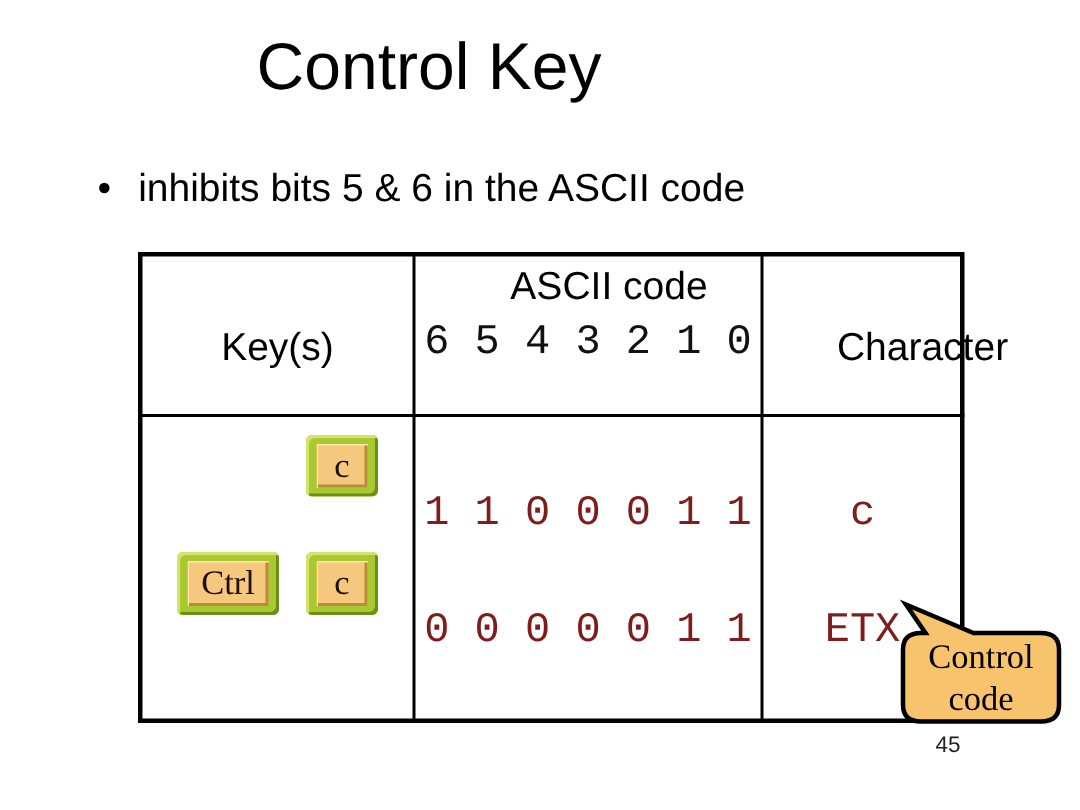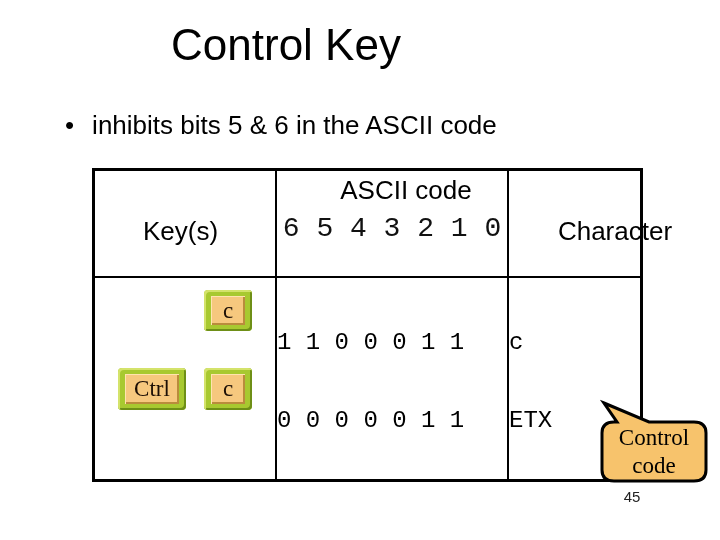--- a/index.html
+++ b/index.html
@@ -16,33 +16,33 @@
   .bullet-text { font-size:26px; line-height:34px; }
 
   
   .t-frame { position:absolute; left:92px; top:168px; width:551px; height:314px;
              border:3px solid #000; box-sizing:border-box; }
   .vline { position:absolute; top:168px; width:2px; height:314px; background:#000; }
   .vl1 { left:275px; } .vl2 { left:507px; }
   .hline { position:absolute; left:92px; top:276px; width:551px; height:2px; background:#000; }
 
   
-  .h-keys { position:absolute; left:95px; top:216px; width:180px; text-align:left;
-            font-size:26px; line-height:30px;margin-left:48px; }
+  .h-keys { position:absolute; left:95px; top:216px; width:180px; text-align:center;
+            font-size:26px; line-height:30px; }
   .h-ascii { position:absolute; left:277px; top:176px; width:258px; text-align:center;
              font-size:26px; line-height:28px; }
   .h-bits { position:absolute; left:277px; top:214px; width:230px; text-align:center;
             font-family:"Liberation Mono", monospace; font-size:28px; line-height:30px;
             white-space:pre; color:#111; }
   .h-char { position:absolute; left:509px; top:216px; width:132px; text-align:center;
             font-size:26px; line-height:30px;padding-left:40px; }
 
   
-  .mono-line { position:absolute; font-family:"Liberation Mono", monospace; font-size:24px;
-               line-height:30px; white-space:pre; color:#000000; }
+  .mono-line { position:absolute; font-family:"Liberation Mono", monospace; font-size:28px;
+               line-height:30px; text-align:center; white-space:pre; color:#7f1d1d; }
   .bits-1 { left:277px; top:328px; width:230px; }
   .bits-2 { left:277px; top:406px; width:230px; }
   .char-1 { left:509px; top:328px; width:132px; }
   .char-2 { left:509px; top:406px; width:132px; }
 
   
   .key { position:absolute; background:#a8c930; border-radius:4px;
          box-shadow: inset 2px 2px 0 #d4e36b, inset -2px -2px 0 #6e8f17; }
   .key-face { position:absolute; left:7px; top:6px; right:7px; bottom:6px; background:#f6c87e;
               display:flex; align-items:center; justify-content:center;

